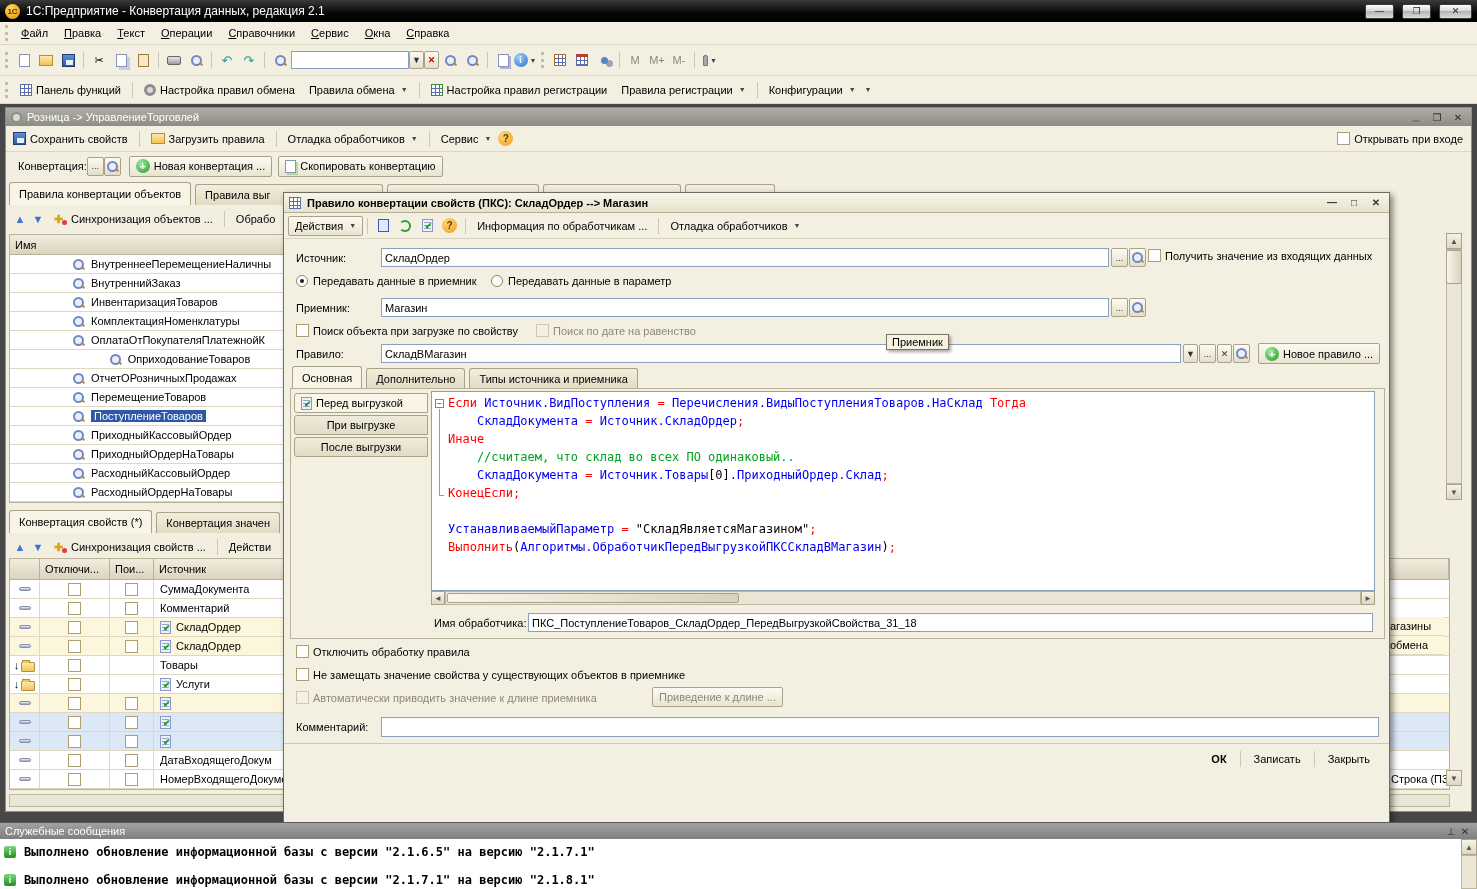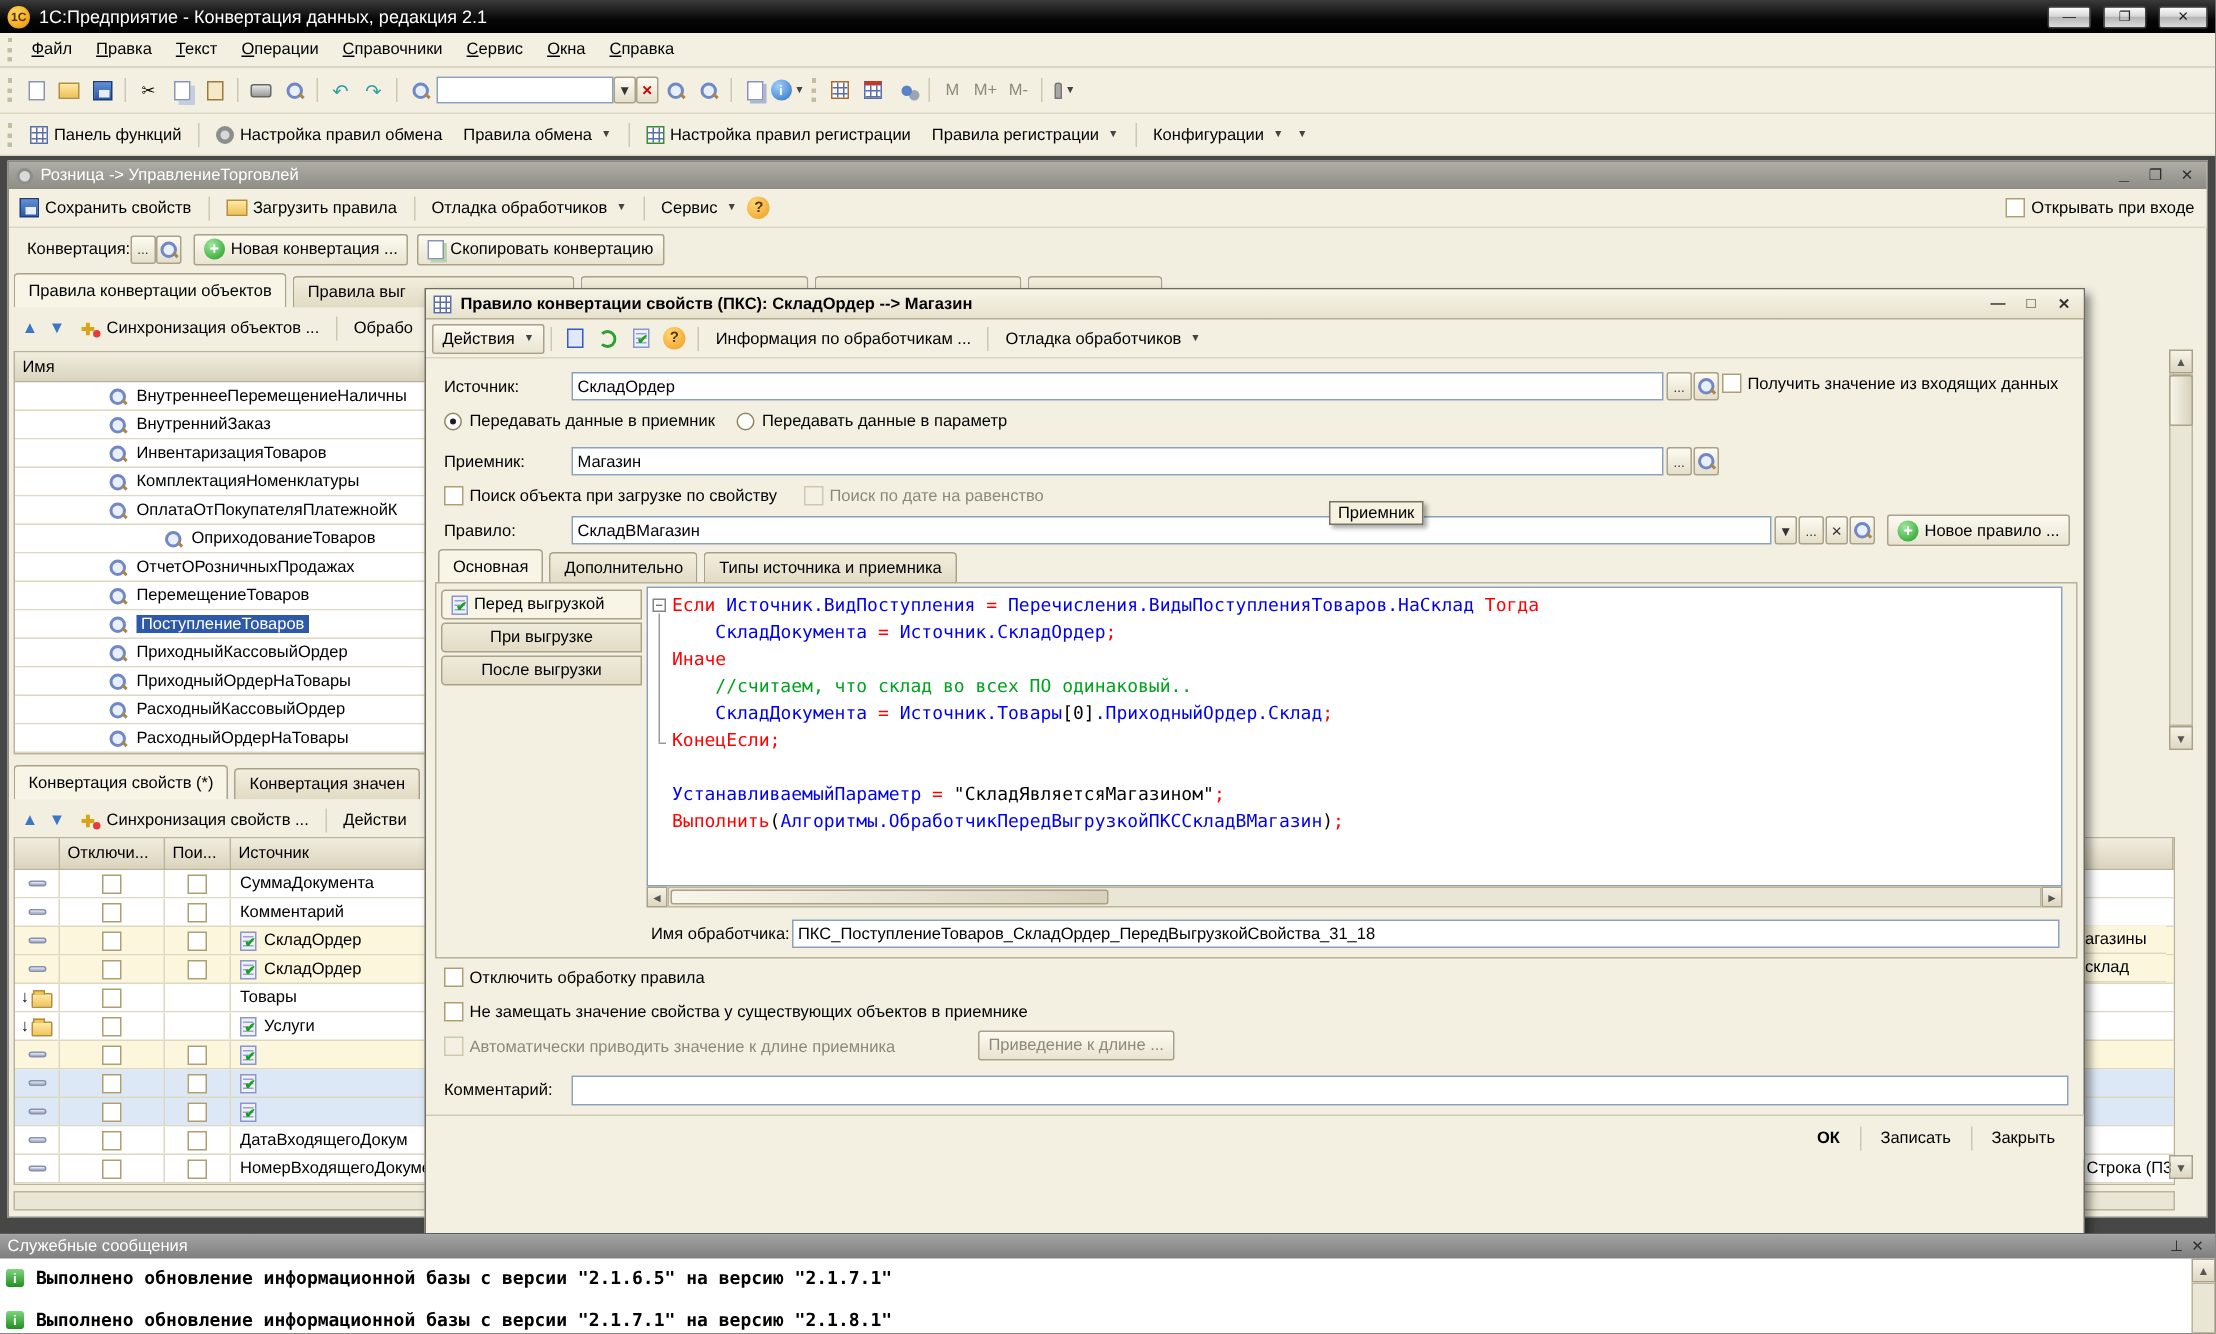--- a/index.html
+++ b/index.html
@@ -541,21 +541,21 @@
             <span class="cell nw" style="width: 192px; justify-content: flex-start; padding-left: 8px;">Строка (П30)</span>
             <span class="cell nw" style="flex: 1 1 0%; justify-content: flex-start; padding-left: 10px;">Строка (П30)</span>
           </div>
         </div>
     </div>
 
     <div class="abs strack" style="left:3px;top:686px;width:1441px;height:13px"></div>
   </div>
 
   <div class="abs rowY" style="left:1390px;top:617px;width:54px;height:19px;line-height:19px;border-bottom:1px solid #ded8c2">агазины</div>
-  <div class="abs rowY" style="left:1390px;top:636px;width:54px;height:19px;line-height:19px;border-bottom:1px solid #ded8c2">склад</div>
+  <div class="abs rowY" style="left:1390px;top:636px;width:54px;height:19px;line-height:19px;border-bottom:1px solid #ded8c2">обмена</div>
 
   <div class="abs" style="left:1446px;top:233px;width:16px;height:267px">
     <div class="sbtn">▲</div>
     <div class="strack" style="position:absolute;top:16px;bottom:16px;left:0;right:0"></div>
     <div class="sthumb abs" style="left:0;top:17px;width:16px;height:34px"></div>
     <div class="sbtn abs" style="left:0;bottom:0">▼</div>
   </div>
   <div class="abs sbtn" style="left:1446px;top:770px">▼</div>
 
   <div id="dlg" class="abs">

